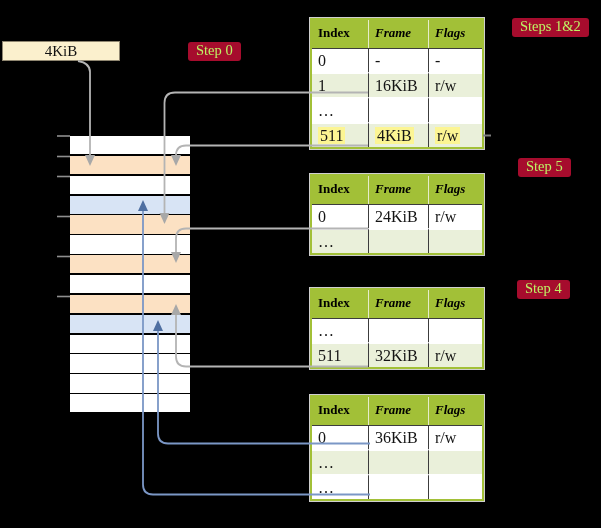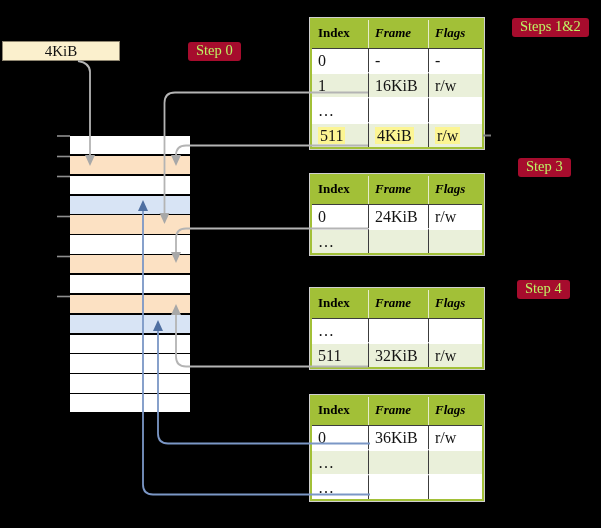--- a/index.html
+++ b/index.html
@@ -55,21 +55,21 @@
 </style>
 </head>
 <body>
 
 <div id="stage">
 
   <div class="frame-label">4KiB</div>
 
   <div class="badge" id="badge-step0">Step 0</div>
   <div class="badge" id="badge-steps12">Steps 1&amp;2</div>
-  <div class="badge" id="badge-step3">Step 3</div>
+  <div class="badge" id="badge-step3">Step 5</div>
   <div class="badge" id="badge-step4">Step 4</div>
 
   <div id="strip">
       <div class="srow" style="top: 0px; background: rgb(255, 255, 255);"></div>
       <div class="srow" style="top: 19.86px; background: rgb(252, 225, 195);"></div>
       <div class="srow" style="top: 39.72px; background: rgb(255, 255, 255);"></div>
       <div class="srow" style="top: 59.58px; background: rgb(216, 228, 245);"></div>
       <div class="srow" style="top: 79.44px; background: rgb(252, 225, 195);"></div>
       <div class="srow" style="top: 99.3px; background: rgb(255, 255, 255);"></div>
       <div class="srow" style="top: 119.16px; background: rgb(252, 225, 195);"></div>

